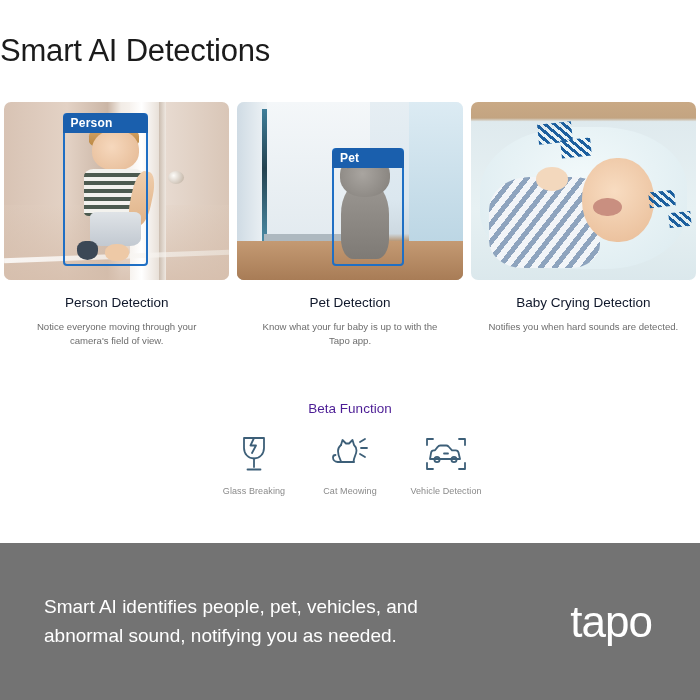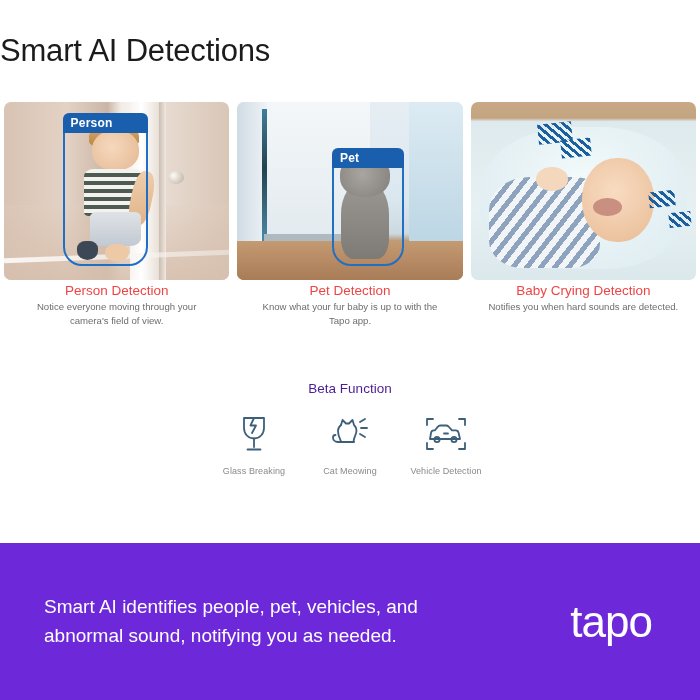--- a/index.html
+++ b/index.html
@@ -200,21 +200,21 @@
   }
   .mark.m1 { left: 30%; top: 12%; width: 34px; height: 20px; transform: rotate(-6deg); }
   .mark.m2 { left: 40%; top: 21%; width: 30px; height: 18px; transform: rotate(-6deg); }
   .mark.m3 { left: 79%; top: 50%; width: 26px; height: 16px; transform: rotate(-6deg); }
   .mark.m4 { left: 88%; top: 62%; width: 22px; height: 15px; transform: rotate(-6deg); }
 
   
   .detect-box {
     position: absolute;
     border: 2px solid #1f6fc4;
-    border-radius: 19px;
+    border-radius: 4px;
     background: transparent;
   }
   .detect-box .tag {
     position: absolute; left: -2px; right: -2px; top: -2px;
     height: 20px;
     background: #1a5fad;
     border-radius: 6px 6px 0 0;
     color: #ffffff;
     font-size: 12px;
     font-weight: 700;
@@ -223,29 +223,29 @@
     letter-spacing: .2px;
   }
   .box-person { left: 26%; top: 6%; width: 38%; height: 86%; }
   .box-pet    { left: 42%; top: 26%; width: 32%; height: 66%; }
 
   
   .cap-title {
     text-align: center;
     font-size: 13.5px;
     font-weight: 400;
-    color: #ef4444;
-    margin-top: 3px;
+    color: #0f172a;
+    margin-top: 15px;
   }
   .cap-sub {
     text-align: center;
     font-size: 9.6px;
     color: #6d6d6d;
     line-height: 1.5;
-    margin-top: 2px;
+    margin-top: 10px;
     padding: 0 14px;
   }
 
   
   .beta-title {
     text-align: center;
     font-size: 13.5px;
     color: #4c1d95;
     margin-top: 52px;
   }
@@ -261,21 +261,21 @@
     color: #8a8a8a;
     margin-top: 11px;
     letter-spacing: .1px;
   }
 
   
   .banner {
     position: absolute;
     left: 0; right: 0; bottom: 0;
     height: 157px;
-    background: #6d28d9;
+    background: #737373;
     display: flex;
     align-items: center;
     justify-content: space-between;
     padding: 0 38px 0 44px;
   }
   .banner-text {
     color: #ffffff;
     font-size: 19px;
     line-height: 1.5;
     font-weight: 400;

